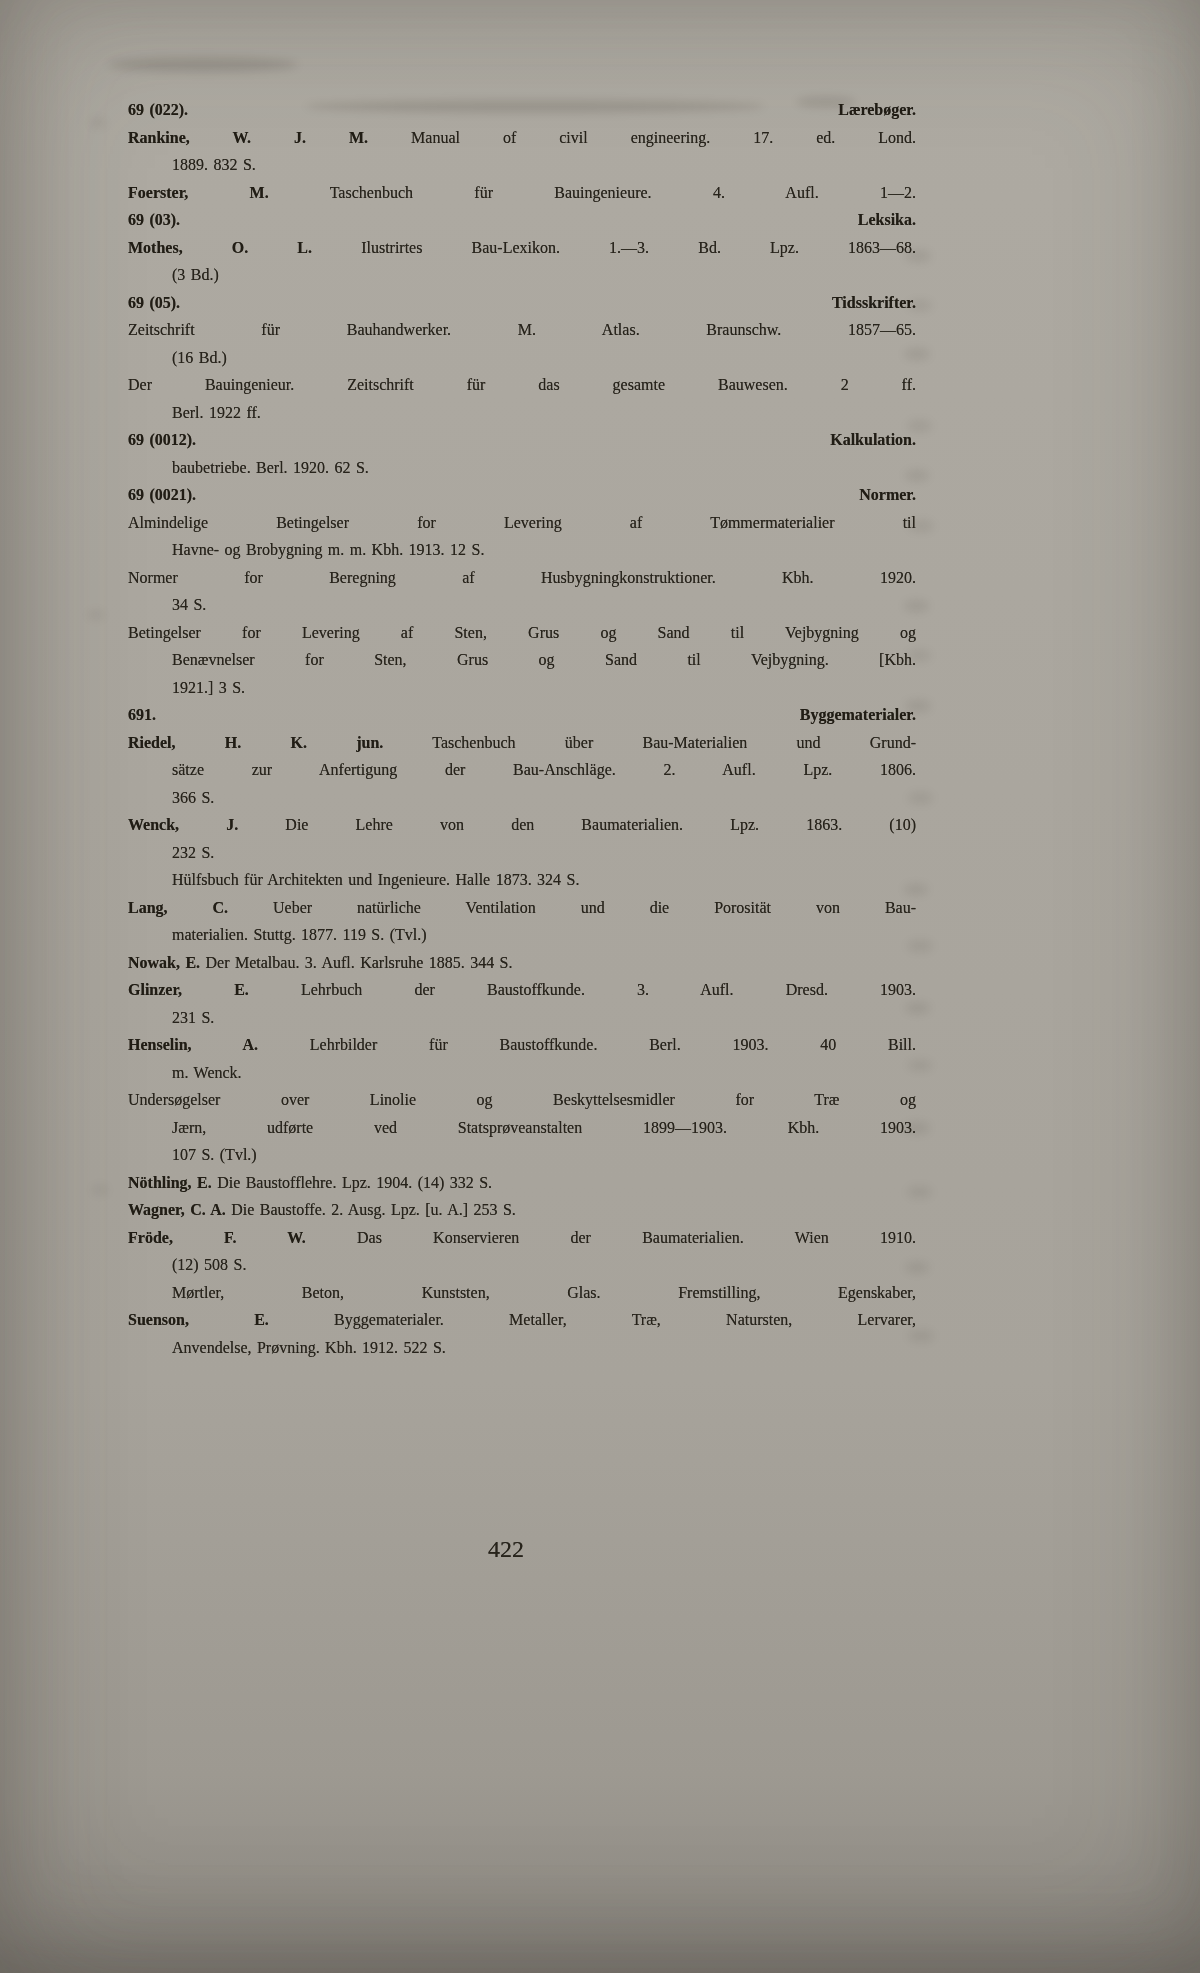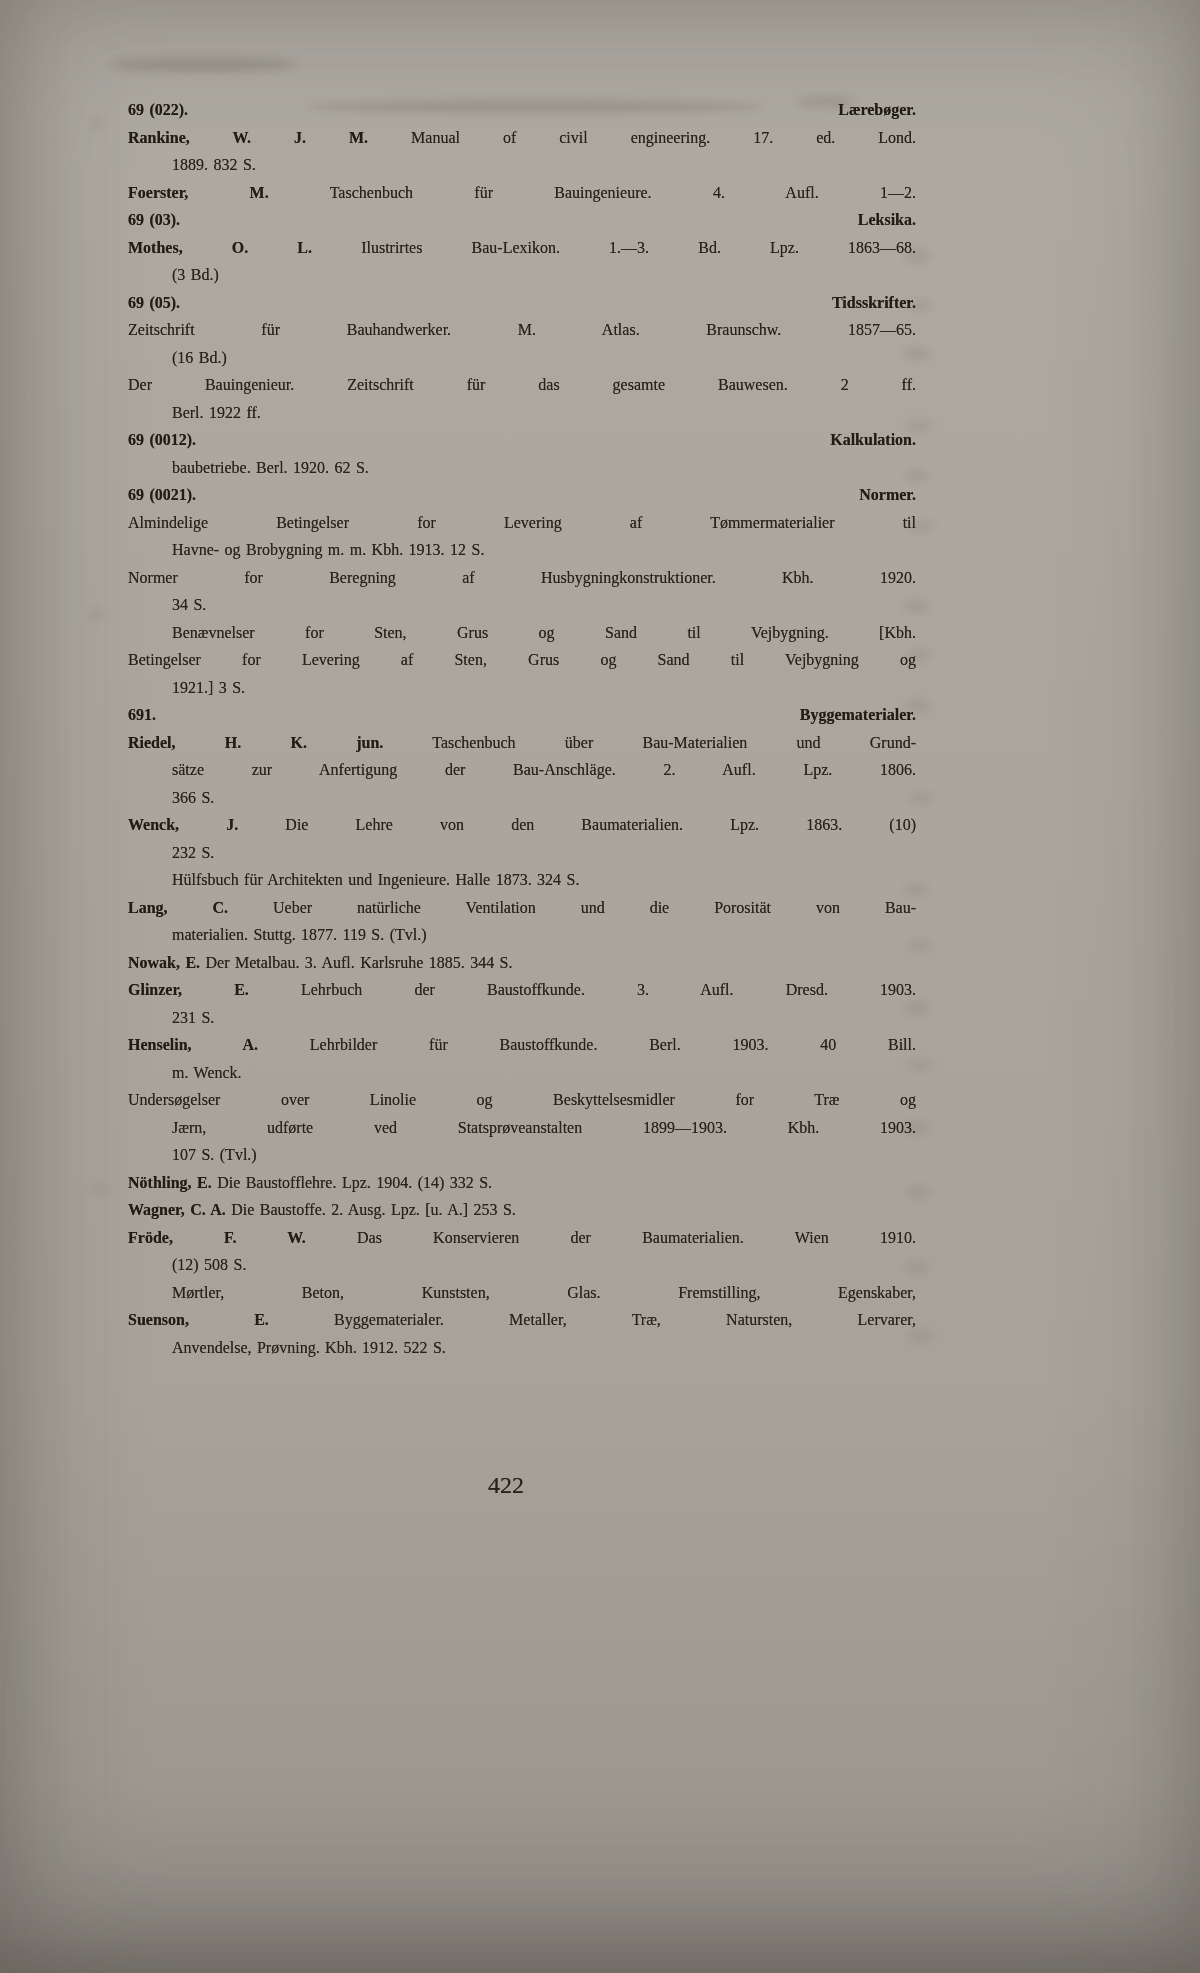--- a/index.html
+++ b/index.html
@@ -46,21 +46,21 @@
   .b { font-weight: bold; color: #211d15; text-align: center; }
   .heading-row {
     display: flex;
     justify-content: space-between;
     font-weight: bold;
     color: #211d15;
   }
   .pageno {
     position: absolute;
     left: 112px;
-    top: 1472px;
+    top: 1536px;
     width: 788px;
     text-align: center;
     font-size: 24px;
     color: #27231b;
     text-shadow: 0 0 0.6px rgba(39,35,27,0.65);
   }
   .artifact {
     position: absolute;
     border-radius: 50%;
     background: rgba(52,47,39,1);
@@ -143,22 +143,22 @@
       </div>
       <div class="entry">
         <div class="line just"><span>Almindelige Betingelser for Levering af Tømmermaterialier til</span></div>
         <div class="line indent"><span>Havne- og Brobygning m. m. Kbh. 1913. 12 S.</span></div>
       </div>
       <div class="entry">
         <div class="line just"><span>Normer for Beregning af Husbygningkonstruktioner. Kbh. 1920.</span></div>
         <div class="line indent"><span>34 S.</span></div>
       </div>
       <div class="entry">
+        <div class="line just"><span>Betingelser for Levering af Sten, Grus og Sand til Vejbygning og</span></div>
         <div class="line indent just"><span>Benævnelser for Sten, Grus og Sand til Vejbygning. [Kbh.</span></div>
-        <div class="line just"><span>Betingelser for Levering af Sten, Grus og Sand til Vejbygning og</span></div>
         <div class="line indent"><span>1921.] 3 S.</span></div>
       </div>
       <div class="line heading-row">
         <span class="code">691.</span>
         <span class="label">Byggematerialer.</span>
       </div>
       <div class="entry">
         <div class="line just"><span class="b">Riedel, H. K. jun.</span><span> Taschenbuch über Bau-Materialien und Grund-</span></div>
         <div class="line indent just"><span>sätze zur Anfertigung der Bau-Anschläge. 2. Aufl. Lpz. 1806.</span></div>
         <div class="line indent"><span>366 S.</span></div>

